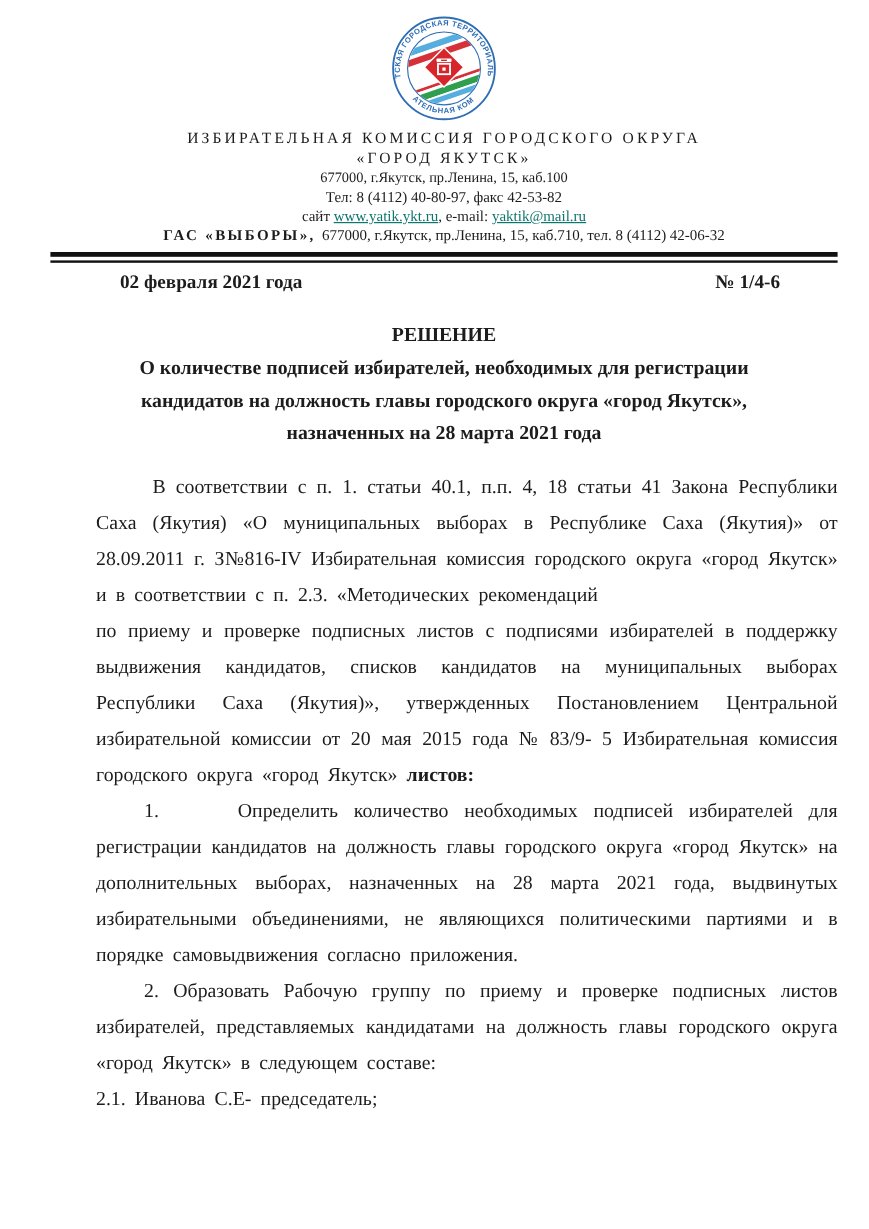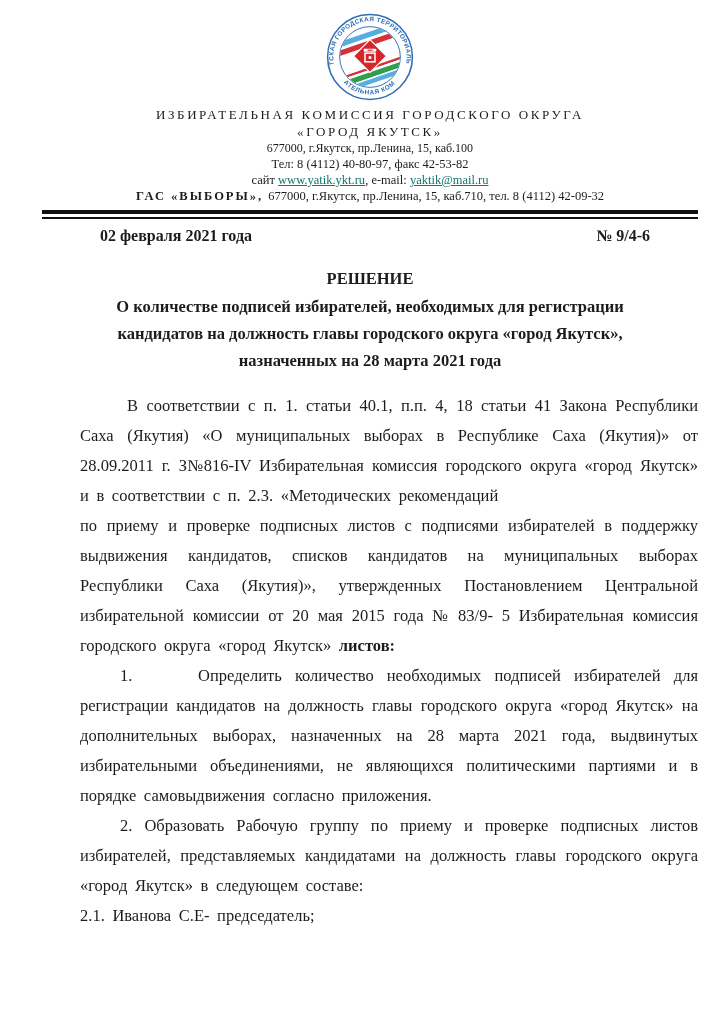--- a/index.html
+++ b/index.html
@@ -97,28 +97,28 @@
             <rect x="49.8" y="42" width="10.4" height="9" fill="none" stroke="#ffffff" stroke-width="1.6"></rect>
             <rect x="53.6" y="45.2" width="2.8" height="2.8" fill="#ffffff"></rect>
           </g>
         </svg>
       </div>
       <div class="org-line1">ИЗБИРАТЕЛЬНАЯ КОМИССИЯ ГОРОДСКОГО ОКРУГА</div>
       <div class="org-line2">«ГОРОД ЯКУТСК»</div>
       <div class="addr">677000, г.Якутск, пр.Ленина, 15, каб.100</div>
       <div class="phone">Тел: 8 (4112) 40-80-97, факс 42-53-82</div>
       <div class="site"><span>сайт </span><a href="#">www.yatik.ykt.ru</a><span>, e-mail: </span><a href="#">yaktik@mail.ru</a></div>
-      <div class="gas"><span class="gas-b">ГАС «ВЫБОРЫ», </span><span> 677000, г.Якутск, пр.Ленина, 15, каб.710, тел. 8 (4112) 42-09-32</span></div>
+      <div class="gas"><span class="gas-b">ГАС «ВЫБОРЫ», </span><span> 677000, г.Якутск, пр.Ленина, 15, каб.710, тел. 8 (4112) 42-06-32</span></div>
     </div>
 
     <div class="rule"></div>
 
     <div class="meta-row">
       <span>02 февраля 2021 года</span>
-      <span>№  9/4-6</span>
+      <span>№  1/4-6</span>
     </div>
 
     <div class="doc-kind">РЕШЕНИЕ</div>
     <div class="doc-subject">О количестве подписей избирателей, необходимых для регистрации кандидатов на должность главы городского округа «город Якутск», назначенных  на 28 марта 2021 года</div>
 
     <div class="doc-body">
       <p class="ind"><span>В соответствии  с п. 1. статьи 40.1,  п.п. 4, 18 статьи 41 Закона Республики Саха (Якутия) «О муниципальных выборах в Республике Саха (Якутия)» от 28.09.2011 г. З№816-IV Избирательная комиссия городского округа «город Якутск» и в соответствии с п. 2.3. «Методических рекомендаций</span></p>
       <p><span>по приему и проверке подписных листов с подписями избирателей в поддержку выдвижения кандидатов, списков кандидатов  на муниципальных выборах Республики Саха (Якутия)», утвержденных Постановлением Центральной избирательной комиссии  от 20 мая 2015 года № 83/9- 5 Избирательная комиссия городского округа «город Якутск» </span><span class="b">листов:</span></p>
       <p class="ind-num gap"><span>1.&nbsp;&nbsp;&nbsp;&nbsp;&nbsp;Определить количество необходимых подписей избирателей для регистрации кандидатов на должность главы городского округа «город Якутск» на дополнительных выборах, назначенных на 28 марта 2021 года, выдвинутых избирательными объединениями, не являющихся политическими партиями и в порядке самовыдвижения согласно приложения.</span></p>
       <p class="ind-num"><span>2. Образовать Рабочую группу по приему и проверке подписных листов избирателей, представляемых кандидатами на должность главы городского округа «город Якутск» в  следующем составе:</span></p>

